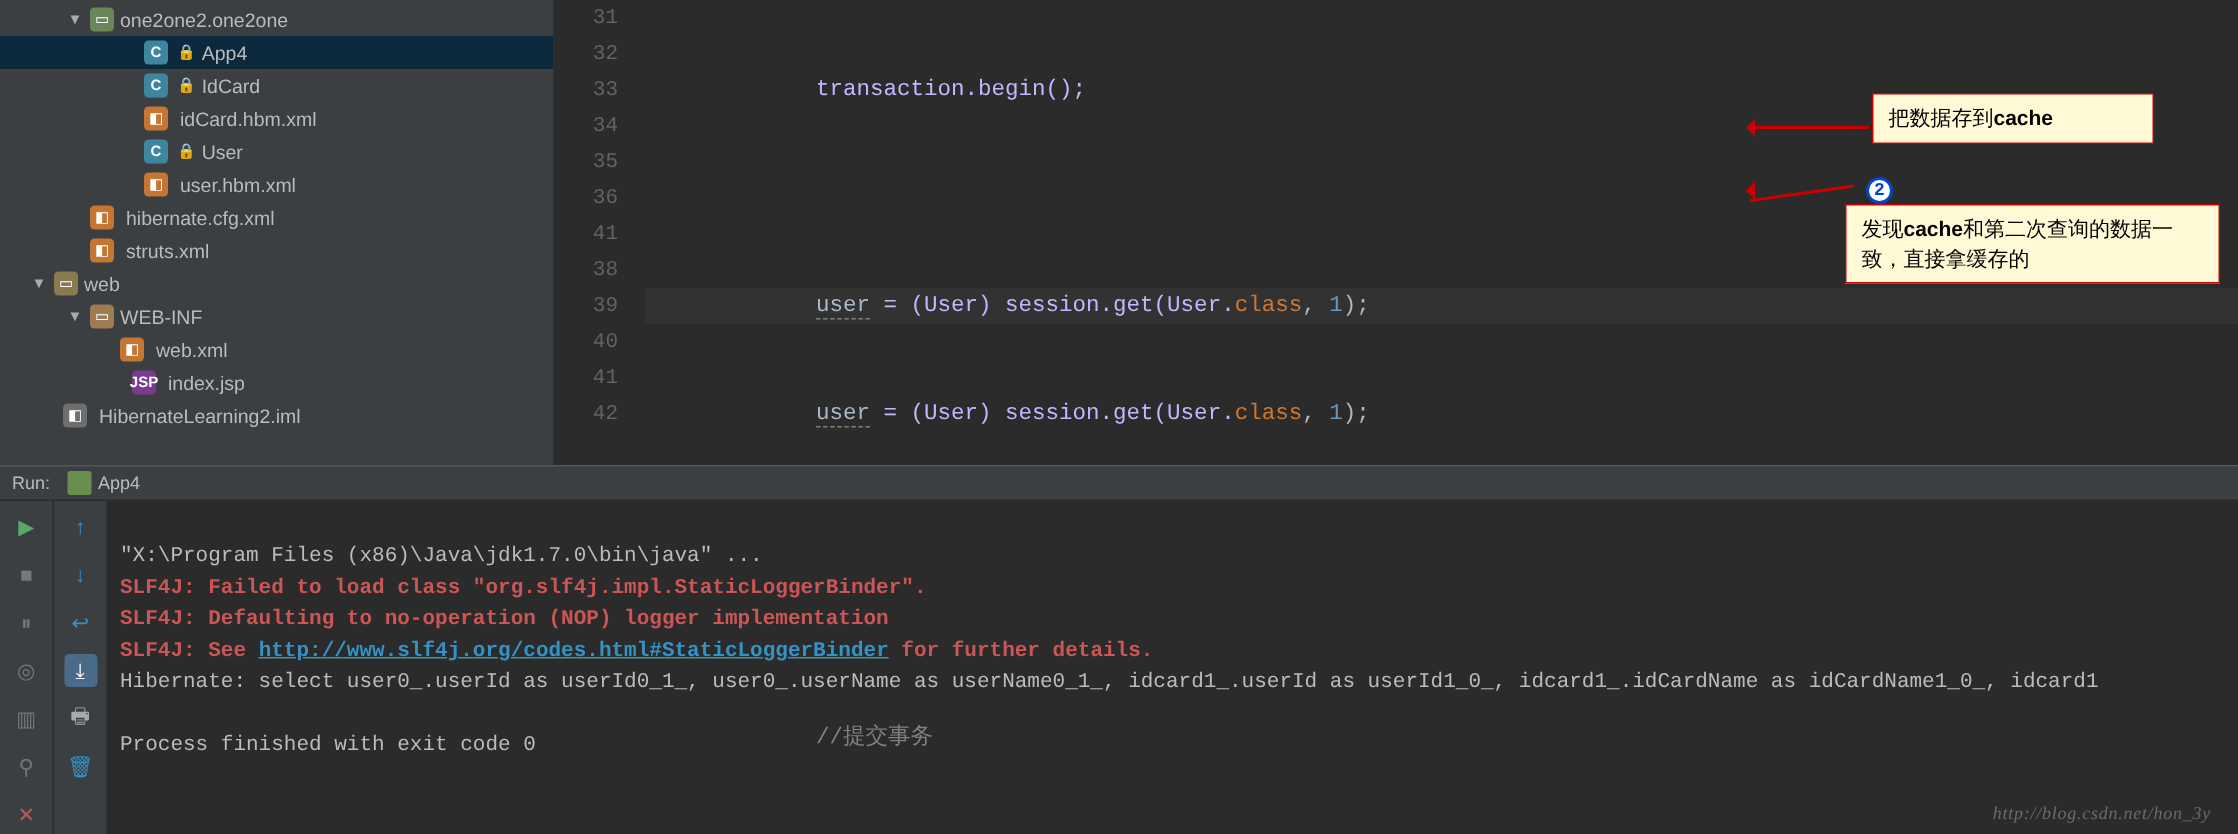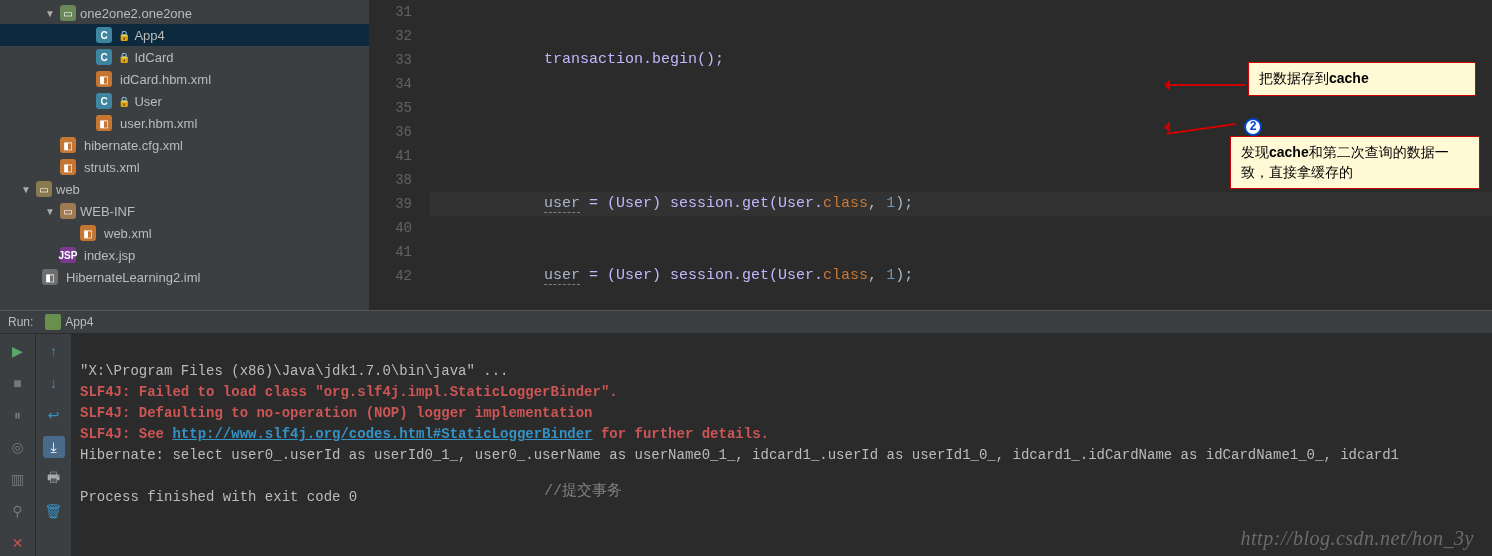--- a/index.html
+++ b/index.html
@@ -44,21 +44,21 @@
 .tool-col2 { width:36px; background:#3c3f41; display:flex; flex-direction:column; align-items:center; padding-top:6px; gap:10px; border-right:1px solid #2b2b2b; }
 .tool-btn { width:22px; height:22px; display:flex; align-items:center; justify-content:center; color:#aaa; cursor:pointer; font-size:14px; }
 .tool-btn.green { color:#59a869; }
 .tool-btn.blue { color:#3592c4; }
 .tool-btn.dblue { color:#3592c4; }
 .tool-btn.boxed { background:#4a6a8a; border-radius:3px; }
 .console { flex:1; font-family:"NSimSun","Consolas","Courier New",monospace; font-size:14px; line-height:21px; padding:6px 8px; white-space:pre; overflow:hidden; }
 .console .err { color:#cc5555;font-weight:bold; }
 .console .link { color:#3592c4; text-decoration:underline; }
 .console .plain { color:#bbbbbb; }
-.watermark { position:absolute; right:18px; bottom:6px; color:#6b6b6b; font-style:italic; font-family:Georgia,serif; font-size:20px; letter-spacing:0.5px; }
+.watermark { position:absolute; right:18px; bottom:6px; color:#6b6b6b; font-style:italic; font-family:Georgia,serif; font-size:12px; letter-spacing:0.5px; }
 </style>
 </head>
 <body>
 
 <div class="top">
   <div class="sidebar">
     <div class="tree">
       <div class="tree-row" style="padding-left:44px">
         <span class="arrow">▼</span>
         <span class="icon icon-pkg">▭</span>
@@ -102,21 +102,21 @@
       </div>
       <div class="tree-row" style="padding-left:44px">
         <span class="arrow">▼</span>
         <span class="icon icon-folder">▭</span>
         <span>WEB-INF</span>
       </div>
       <div class="tree-row" style="padding-left:76px">
         <span class="icon icon-xml">◧</span>
         <span style="margin-left:4px">web.xml</span>
       </div>
-      <div class="tree-row" style="padding-left:56px">
+      <div class="tree-row" style="padding-left:84px">
         <span class="icon icon-jsp">JSP</span>
         <span style="margin-left:4px">index.jsp</span>
       </div>
       <div class="tree-row" style="padding-left:38px">
         <span class="icon icon-iml">◧</span>
         <span style="margin-left:4px">HibernateLearning2.iml</span>
       </div>
     </div>
   </div>
 
@@ -151,21 +151,21 @@
       <div class="marker" style="top:76px; left:826px"><span>1</span></div>
       <div class="marker" style="top:118px; left:814px"><span>2</span></div>
       <div style="position:absolute; top:84px; left:736px; width:80px; height:2px; background:#cc0000;"></div>
       <div class="arrow-head" style="top:79px; left:728px;"></div>
       <div style="position:absolute; top:123px; left:736px; width:70px; height:2px; background:#cc0000; transform:rotate(-8deg); transform-origin:right center;"></div>
       <div class="arrow-head" style="top:121px; left:728px;"></div>
     </div>
   </div>
 </div>
 
-<div class="annotation-box" style="top:62px; left:1248px; width:228px;">
+<div class="annotation-box" style="top:62px; left:1248px; width:188px;">
   <span>把数据存到</span><b>cache</b>
 </div>
 <div class="annotation-box" style="top:136px; left:1230px; width:250px;">
   <span>发现</span><b>cache</b><span>和第二次查询的数据一致，直接拿缓存的</span>
 </div>
 
 <div class="run-header">
   <span class="tab-lbl">Run:</span>
   <span class="tab-icon"></span>
   <span>App4</span>

